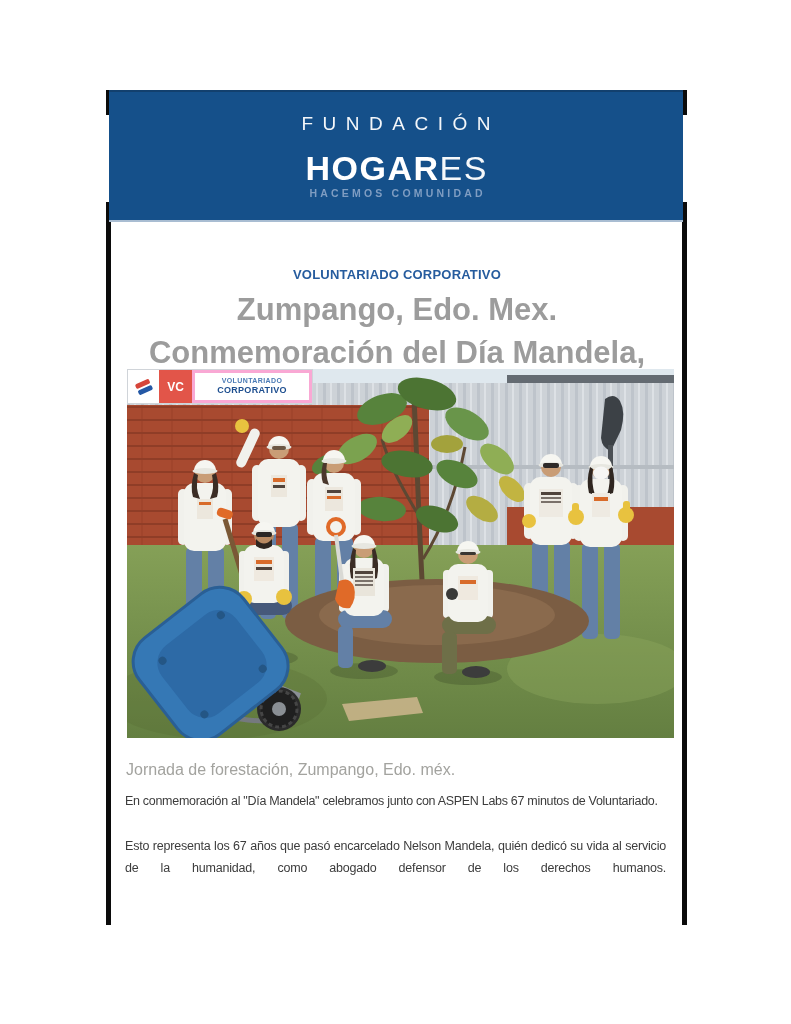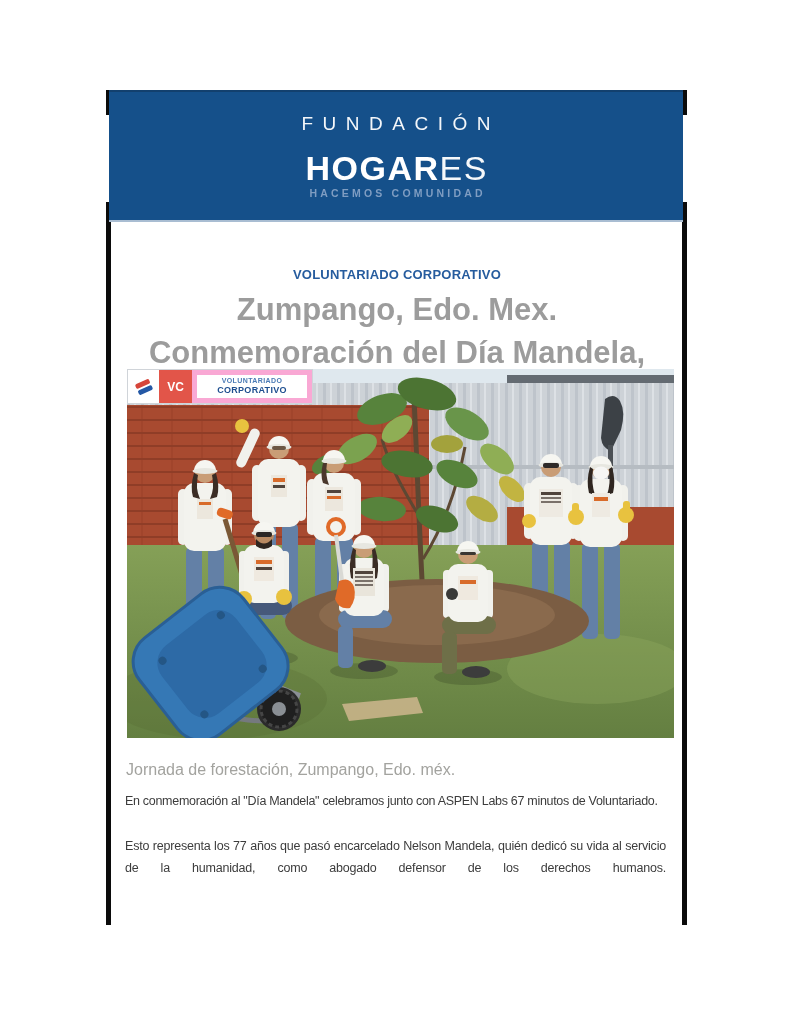--- a/index.html
+++ b/index.html
@@ -32,21 +32,21 @@
   
   .photo{position:absolute;left:127px;top:369px;width:547px;height:369px;margin:0;
          overflow:hidden;background:#fdba74;}
   .photo svg.scene{display:block;width:547px;height:369px;}
   
   .badge-strip{position:absolute;left:0;top:0;width:186px;height:35px;background:#fff;
                border:1px solid #d0d4d9;box-sizing:border-box;display:flex;align-items:stretch;}
   .badge-emblem{width:31px;display:flex;align-items:center;justify-content:center;}
   .badge-vc{width:33px;background:var(--vc-red,#e25549);color:#fff;font-weight:700;
             font-size:12px;display:flex;align-items:center;justify-content:center;}
-  .badge-text{flex:1;border:5px solid #f9a8d4;margin:0;display:flex;flex-direction:column;
+  .badge-text{flex:1;border:3px solid #f9a8d4;margin:0;display:flex;flex-direction:column;
               align-items:center;justify-content:center;line-height:1.15;}
   .badge-l1{font-size:7px;font-weight:700;letter-spacing:.4px;color:#4a7ab5;}
   .badge-l2{font-size:9px;font-weight:700;letter-spacing:.3px;color:#1d4e8f;}
   
   .caption{position:absolute;left:126px;top:761px;font-size:16px;color:var(--caption,#a3a39f);}
   .p1{position:absolute;left:125px;top:794px;width:544px;margin:0;font-size:12.5px;
       letter-spacing:-.3px;white-space:nowrap;color:var(--body-text,#3c3c3c);}
   .p2{position:absolute;left:125px;top:835px;width:541px;margin:0;font-size:12.5px;
       letter-spacing:-.2px;line-height:22px;color:var(--body-text,#3c3c3c);
       text-align:justify;text-align-last:justify;}
@@ -271,15 +271,15 @@
       <span class="badge-text">
         <span class="badge-l1">VOLUNTARIADO</span>
         <span class="badge-l2">CORPORATIVO</span>
       </span>
     </div>
   </figure>
 
   <div class="caption">Jornada de forestación, Zumpango, Edo. méx.</div>
 
   <p class="p1">En conmemoración al "Día Mandela" celebramos junto con ASPEN Labs 67 minutos de Voluntariado.</p>
-  <p class="p2">Esto representa los 77 años que pasó encarcelado Nelson Mandela, quién dedicó su vida al servicio de la humanidad, como abogado defensor de los derechos humanos.</p>
+  <p class="p2">Esto representa los 67 años que pasó encarcelado Nelson Mandela, quién dedicó su vida al servicio de la humanidad, como abogado defensor de los derechos humanos.</p>
 
 </div>
 
 </body></html>

